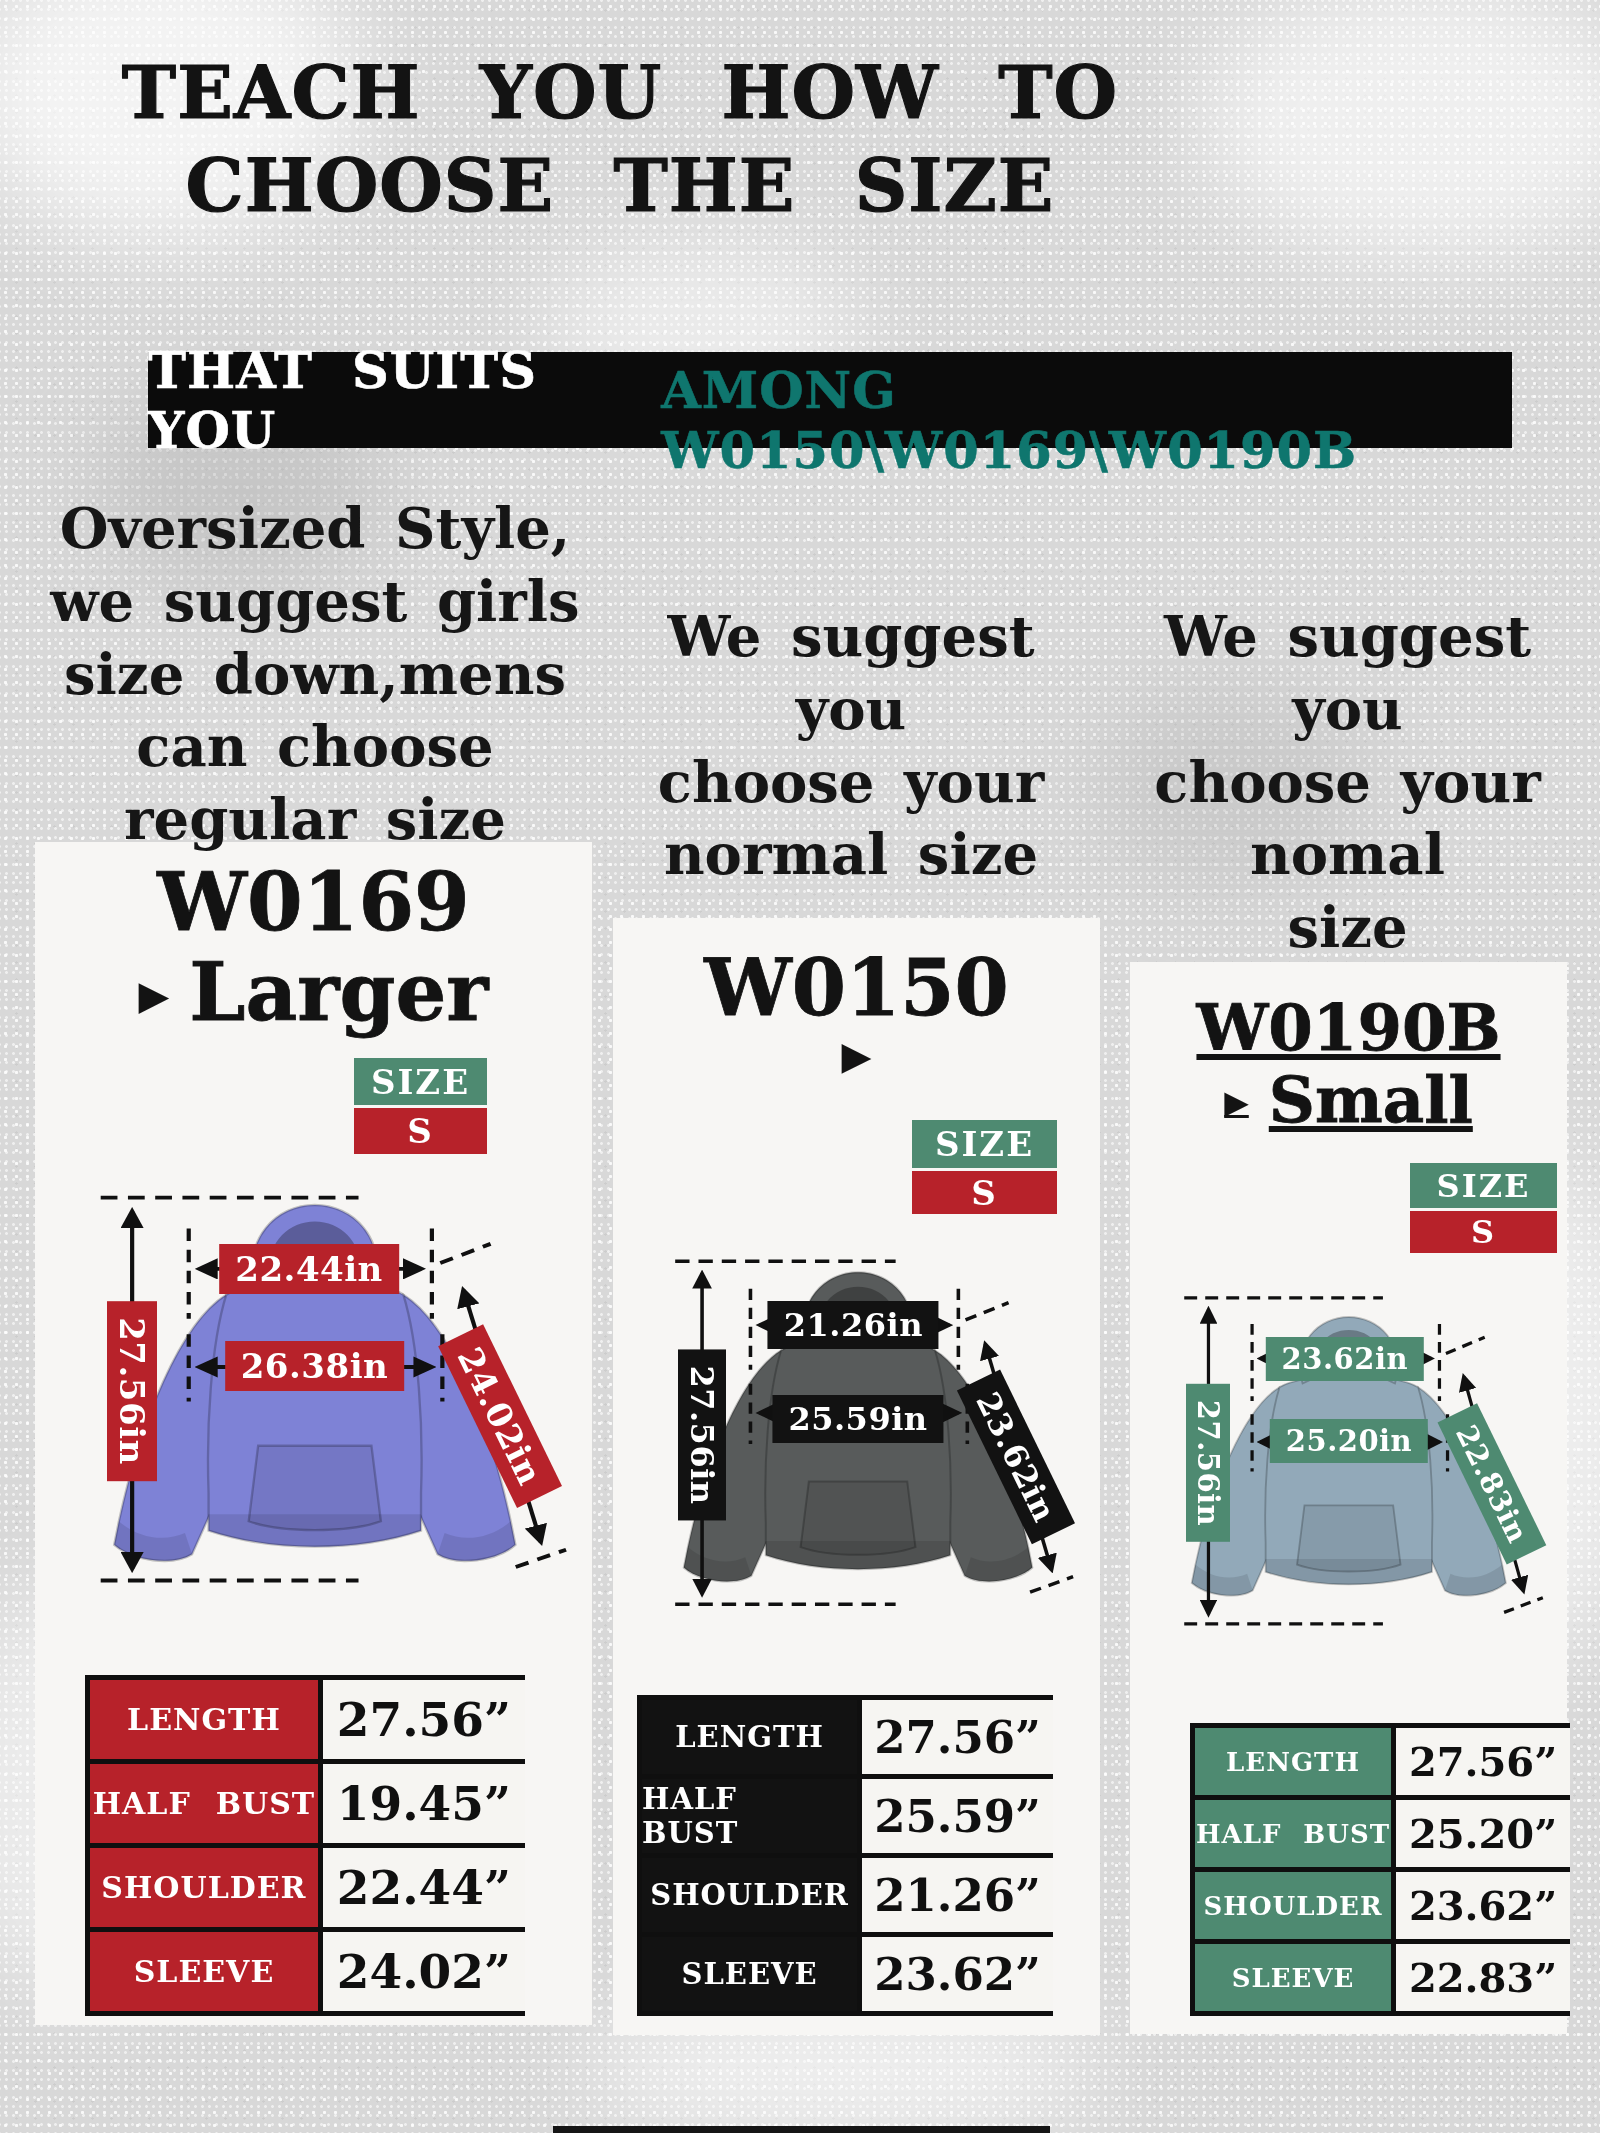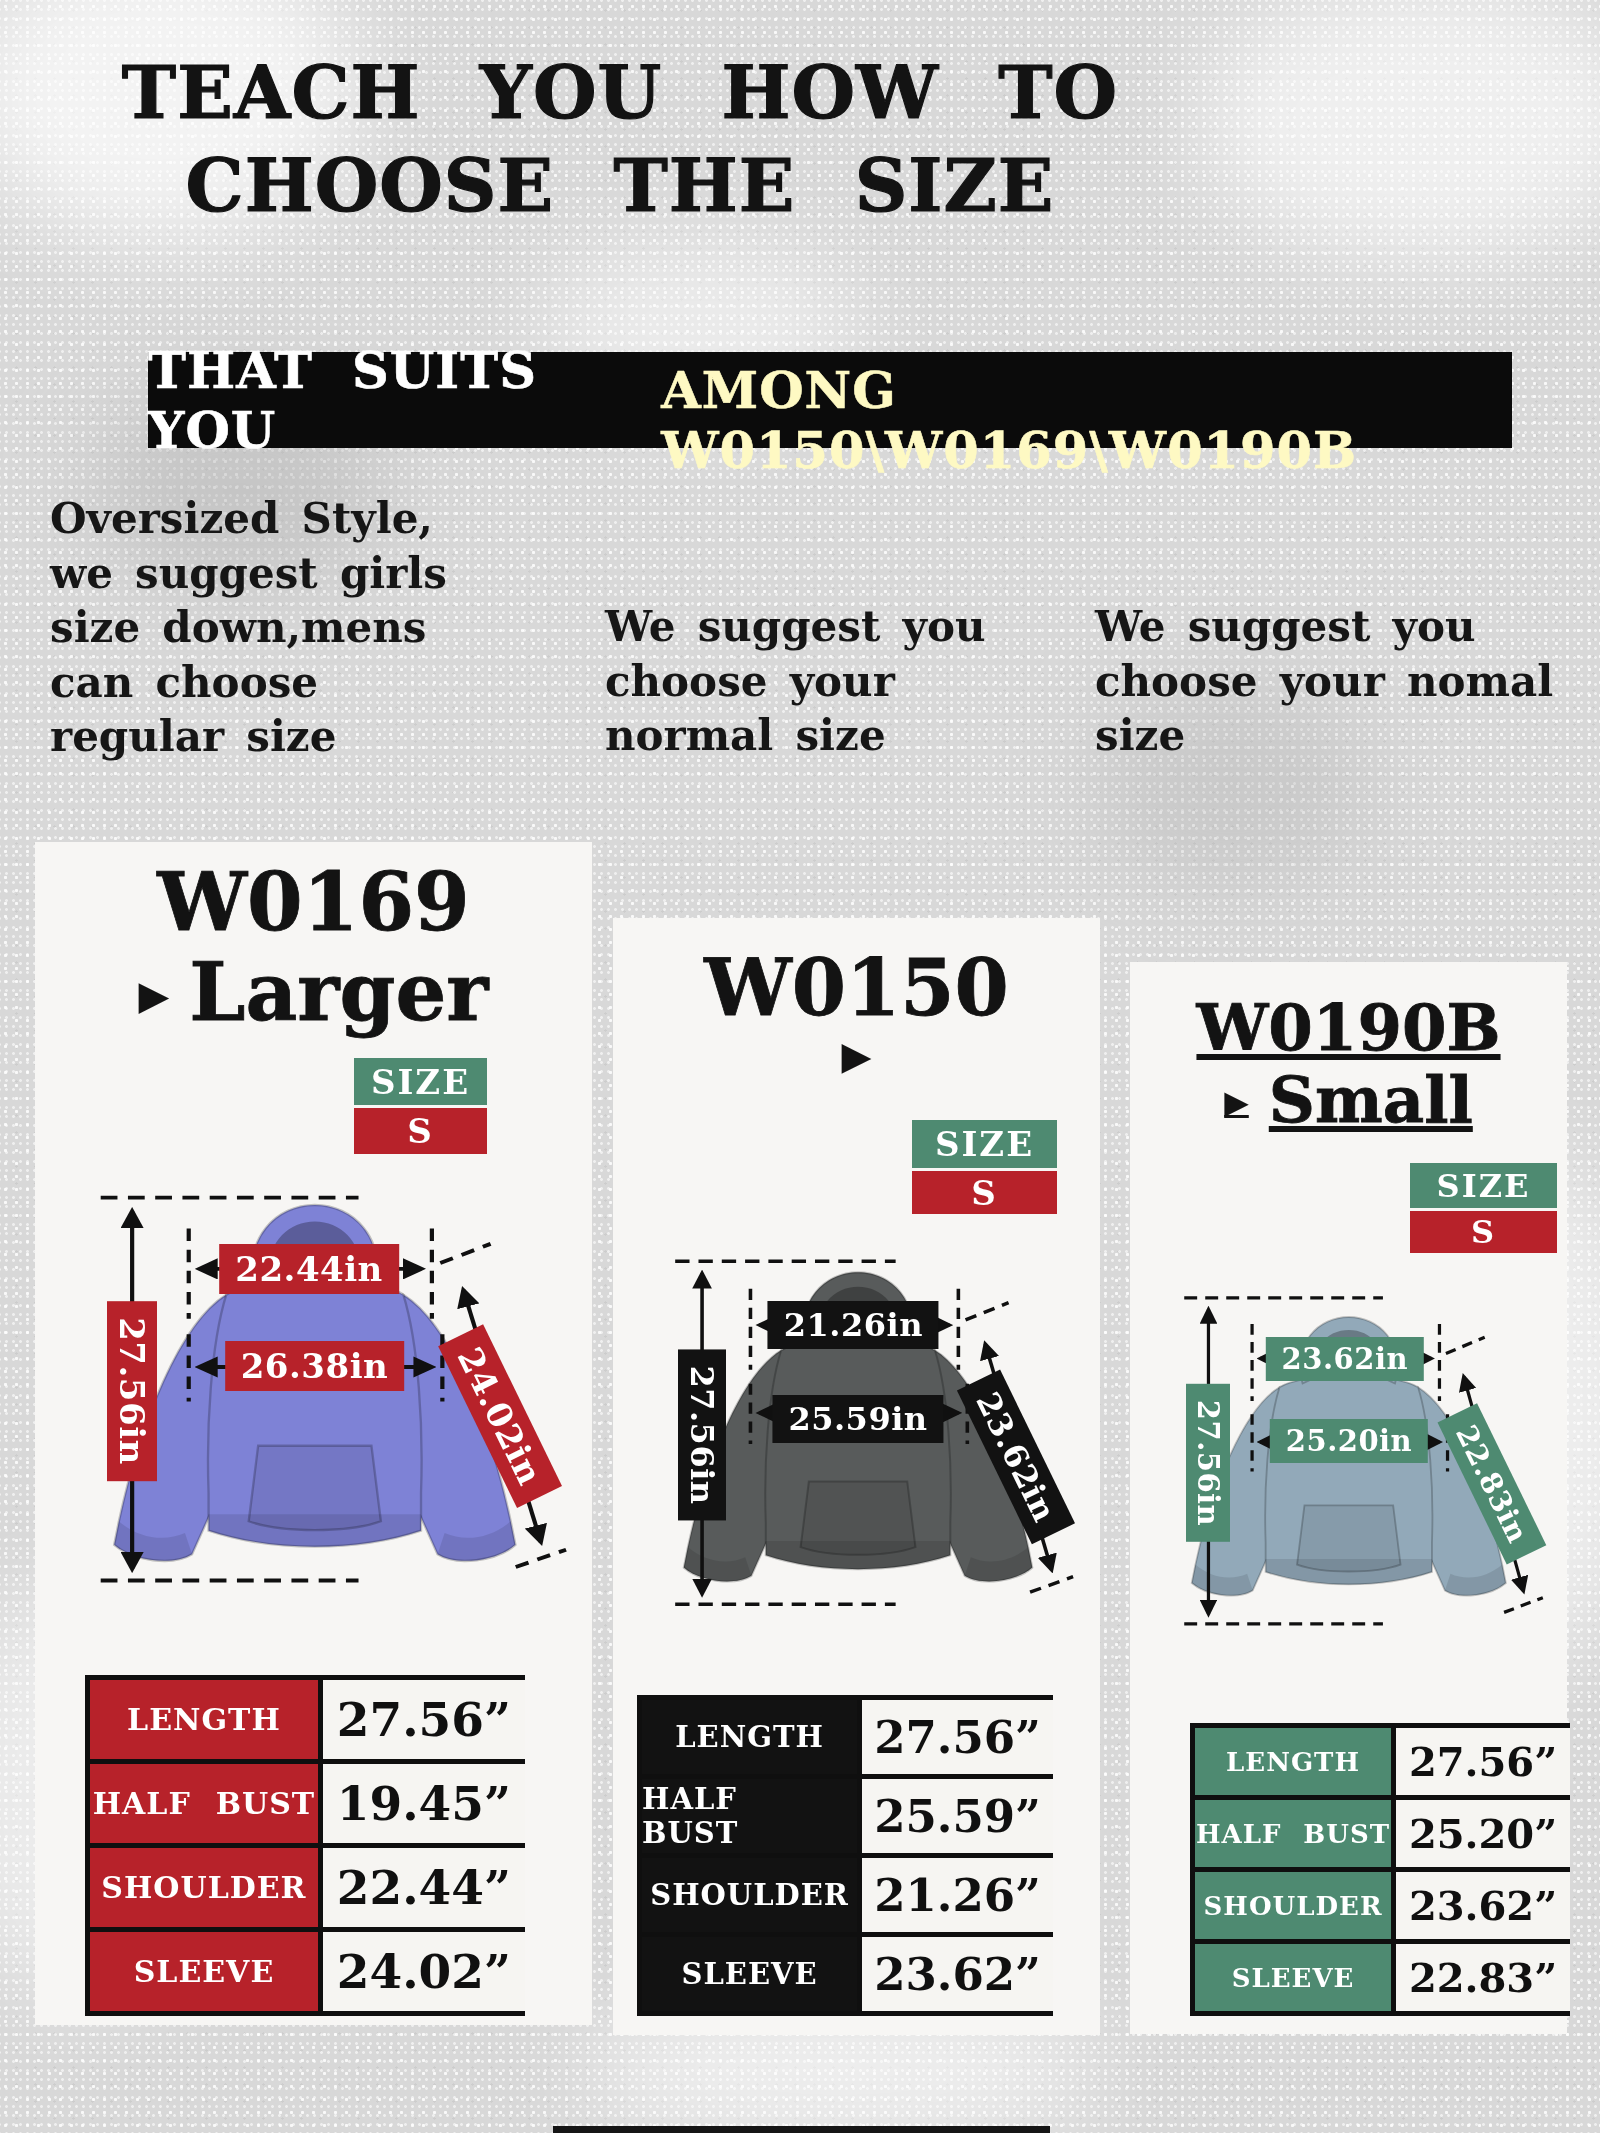--- a/index.html
+++ b/index.html
@@ -23,22 +23,22 @@
     -webkit-text-stroke:1.2px #131313;
   }
   .banner{
     position:absolute;left:148px;top:352px;width:1364px;height:96px;z-index:2;
     background:#0b0b0b;display:flex;align-items:center;justify-content:center;
     gap:0.5em;font-size:51px;font-weight:bold;word-spacing:0.4em;letter-spacing:1px;
     -webkit-text-stroke:0.6px currentColor;
   }
   .banner-white{color:#ffffff;-webkit-text-stroke:0.6px #fff;}
   .note{
-    position:absolute;z-index:2;font-weight:bold;
-    white-space:pre-line;color:#161616;line-height:1.30;font-size:42px;word-spacing:0.18em;
+    position:absolute;z-index:2;font-weight:bold;text-align:center;
+    white-space:pre-line;color:#161616;line-height:1.30;font-size:56px;word-spacing:0.18em;
   }
   .note1{left:50px;top:492px;width:530px;}
   .note2{left:605px;top:600px;width:492px;}
   .note3{left:1095px;top:600px;width:505px;}
   .col-heading{position:absolute;left:0;width:100%;text-align:center;color:#131313;
     -webkit-text-stroke:0.8px #131313;}
   .model,.fit{font-weight:bold;line-height:1.12;}
   .fit{display:flex;align-items:center;justify-content:center;gap:20px;}
   .tri{font-family:"DejaVu Sans","Liberation Sans",sans-serif;font-size:0.5em;transform:translateY(3px);-webkit-text-stroke:0;}
   .badge{position:absolute;text-align:center;font-weight:bold;color:#fff;z-index:3;}
@@ -114,21 +114,21 @@
   <div class="patch" style="left:1340px;top:1150px;width:320px;height:520px;background:rgba(255,255,255,0.55);"></div>
   <div class="patch" style="left:580px;top:2000px;width:520px;height:140px;background:rgba(255,255,255,0.6);"></div>
   <div class="patch" style="left:90px;top:390px;width:300px;height:200px;background:rgba(176,176,176,0.45);"></div>
   <div class="patch" style="left:1090px;top:680px;width:280px;height:210px;background:rgba(176,176,176,0.35);"></div>
 
   <div class="title">TEACH YOU HOW TO
 CHOOSE THE SIZE</div>
 
   <div class="banner">
     <span class="banner-white">THAT SUITS YOU</span>
-    <span class="banner-red" style="color: #fef9c3; margin-top: 39px;">AMONG W0150\W0169\W0190B</span>
+    <span class="banner-red" style="color: #0f766e; margin-top: 39px;">AMONG W0150\W0169\W0190B</span>
   </div>
 
   <div class="note note1">Oversized Style,
 we suggest girls
 size down,mens
 can choose
 regular size</div>
   <div class="note note2">We suggest you
 choose your
 normal size</div>

